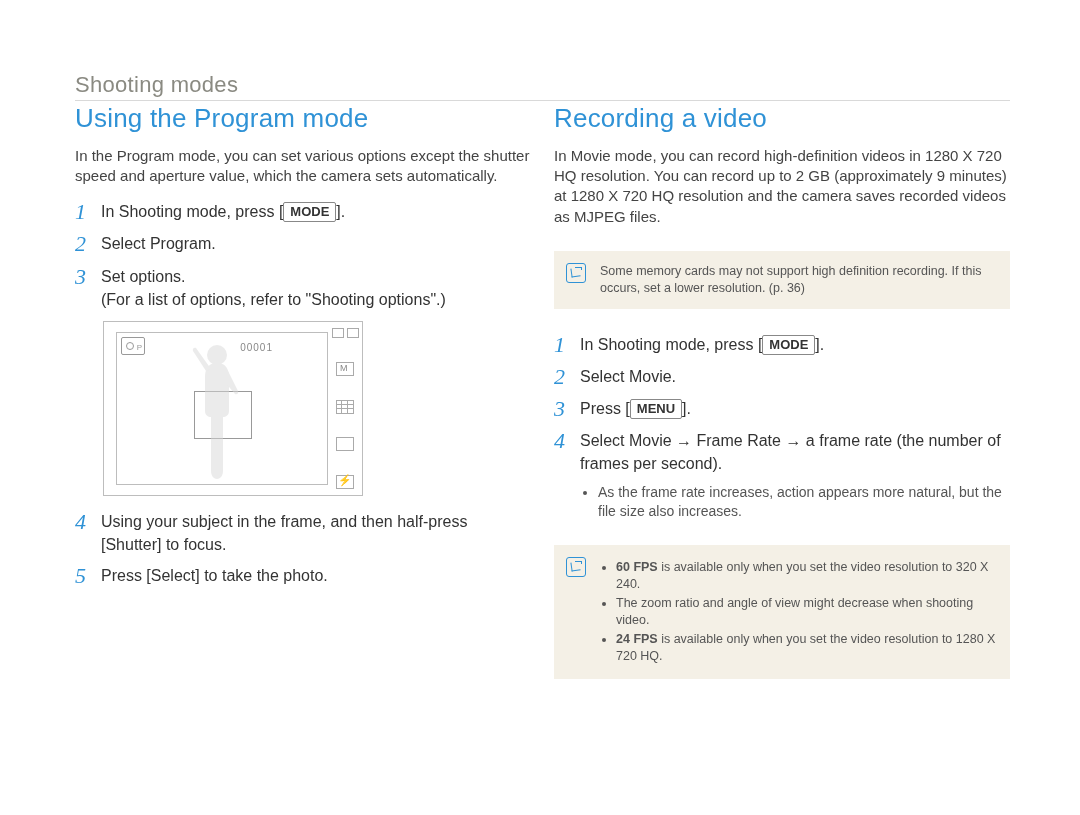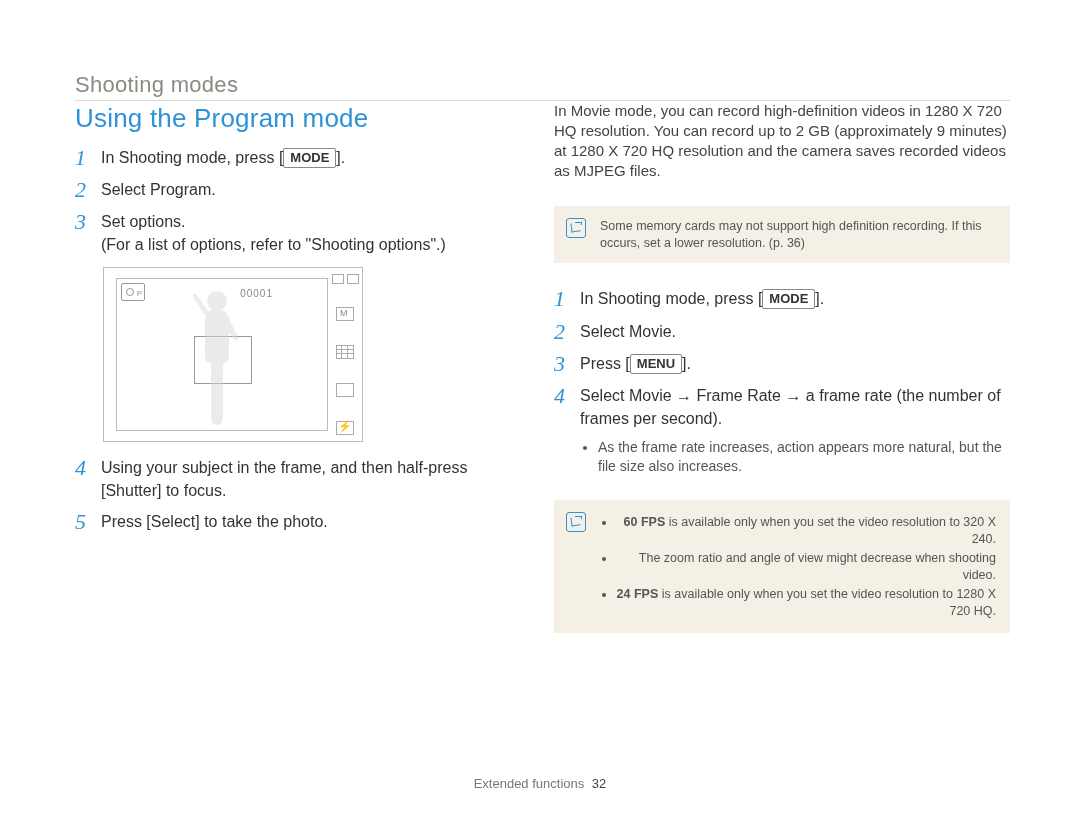--- a/index.html
+++ b/index.html
@@ -131,21 +131,20 @@
     right: 3px;
     top: 3px;
     width: 6px;
     height: 2px;
     border-top: 1.5px solid #2f92d6;
     border-right: 1.5px solid #2f92d6;
   }
   .note ul {
     margin: 0;
     padding-left: 16px;
-    text-align: right;
   }
   .note ul li {
     margin: 2px 0;
     list-style: disc;
   }
 
   
   .lcd {
     width: 260px;
     height: 175px;
@@ -276,20 +275,21 @@
 <body>
 
 <div class="page">
 
   <div class="chapter">Shooting modes</div>
 
   <div class="columns">
 
     <div class="col">
       <h2 class="section-title">Using the Program mode</h2>
+      <p class="intro">In the Program mode, you can set various options except the shutter speed and aperture value, which the camera sets automatically.</p>
 
       <ol class="steps">
 
         <li>
           <span class="num">1</span>
           <span class="body">
             <span>In Shooting mode, press [</span><span class="keycap">MODE</span><span>].</span>
           </span>
         </li>
 
@@ -339,20 +339,21 @@
           <span class="body">Using your subject in the frame, and then half-press [Shutter] to focus.</span>
         </li>
         <li>
           <span class="num">5</span>
           <span class="body">Press [Select] to take the photo.</span>
         </li>
       </ol>
     </div>
 
     <div class="col">
+      <h2 class="section-title">Recording a video</h2>
       <p class="intro">In Movie mode, you can record high-definition videos in 1280 X 720 HQ resolution. You can record up to 2 GB (approximately 9 minutes) at 1280 X 720 HQ resolution and the camera saves recorded videos as MJPEG files.</p>
 
       <div class="note">
         <span class="note-icon"></span>
         <span>Some memory cards may not support high definition recording. If this occurs, set a lower resolution. (p. 36)</span>
       </div>
 
       <ol class="steps">
         <li>
           <span class="num">1</span>
@@ -389,17 +390,13 @@
           <li>The zoom ratio and angle of view might decrease when shooting video.</li>
           <li>
             <strong>24 FPS</strong><span> is available only when you set the video resolution to 1280 X 720 HQ.</span>
           </li>
         </ul>
       </div>
 
     </div>
   </div>
 
-  <div class="footer">
-    <span>Extended functions</span>
-    <span class="pn">32</span>
-  </div>
 </div>
 
 </body></html>

